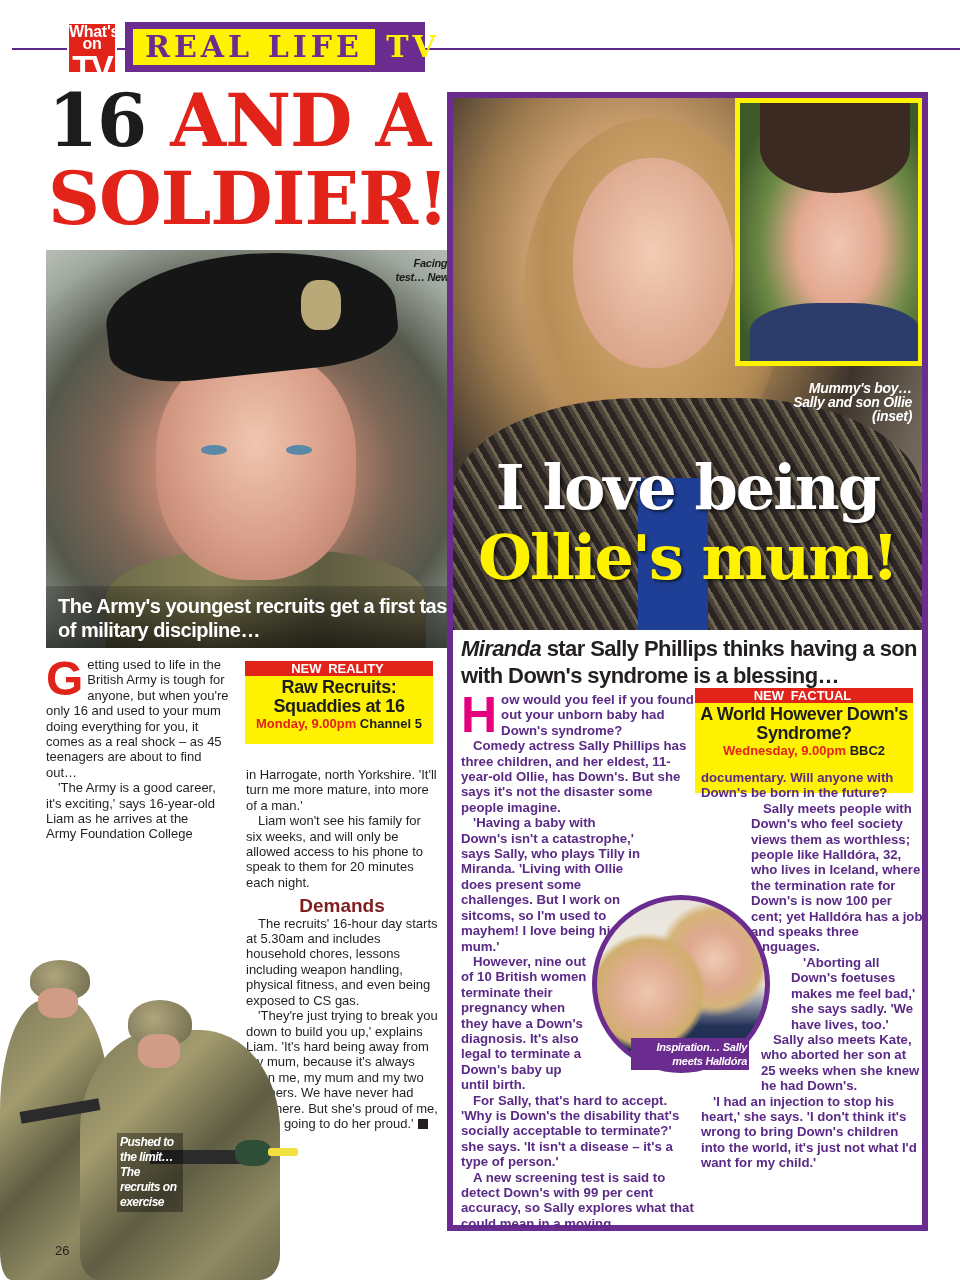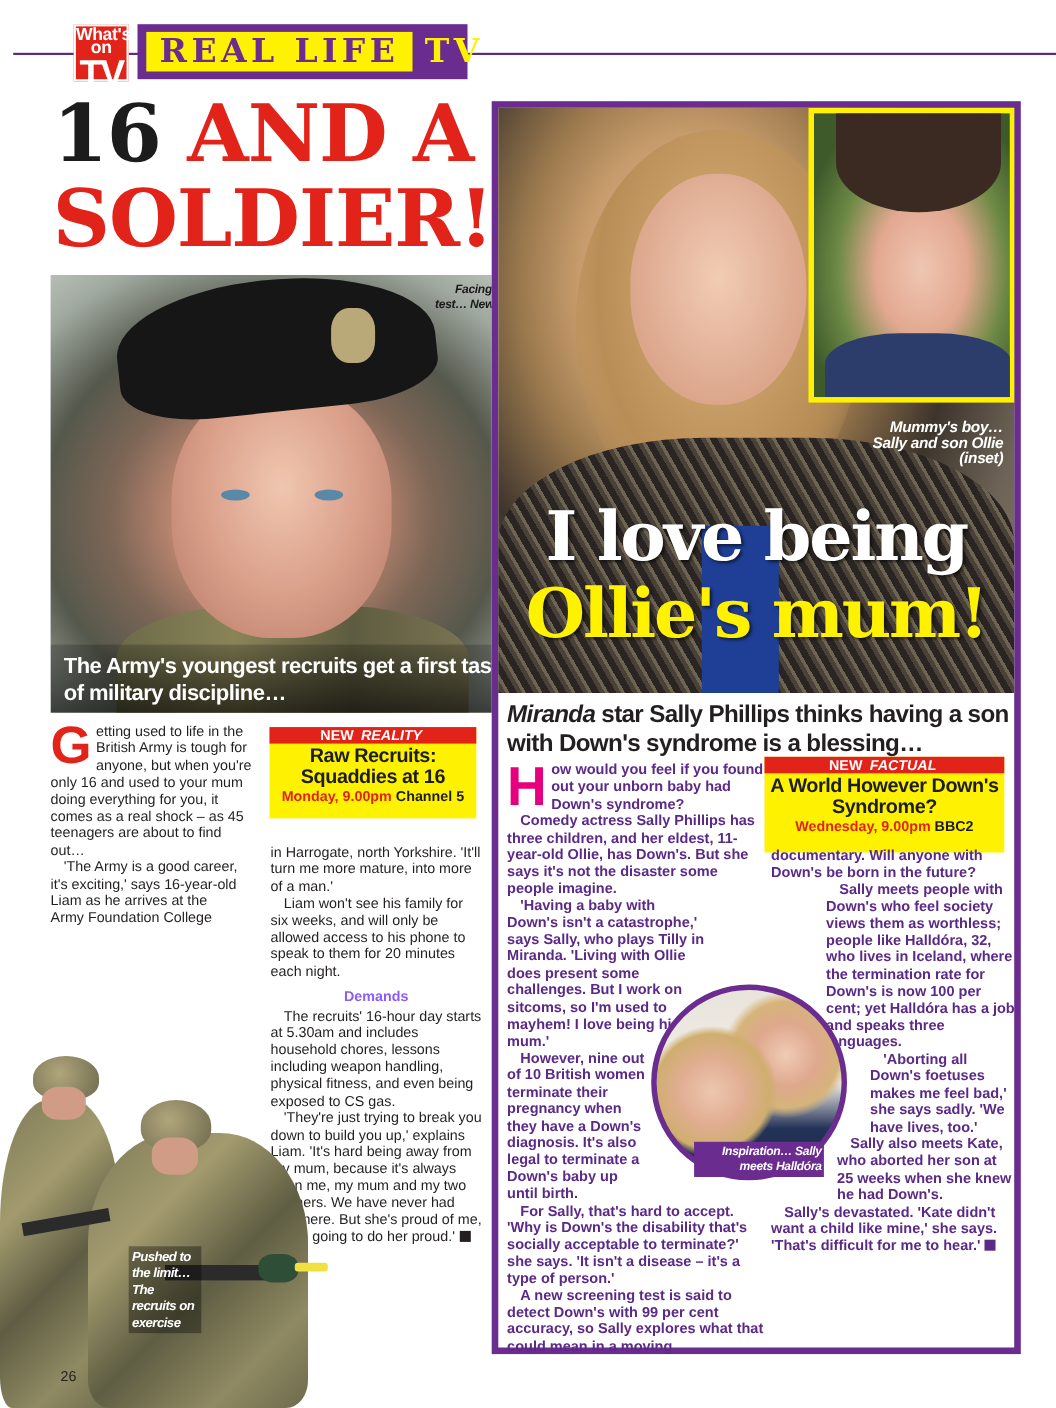--- a/index.html
+++ b/index.html
@@ -31,33 +31,33 @@
   .photo-caption { position: absolute; right: 10px; top: 6px; color: #1a1a1a; font-size: 11px; font-weight: bold; font-style: italic; text-align: right; line-height: 14px; letter-spacing: -0.3px; }
   .soldier-strap { position: absolute; left: 0; bottom: 0; width: 100%; padding: 8px 10px 6px 12px; background: linear-gradient(to top, rgba(0,0,0,0.65), rgba(0,0,0,0.2)); color: #fff; font-size: 20px; font-weight: bold; line-height: 24px; letter-spacing: -0.5px; }
 
   
   .col { position: absolute; font-size: 13px; line-height: 15.4px; color: #231f20; }
   .col p { text-indent: 12px; }
   .col p.first { text-indent: 0; }
   .dropcap-red { float: left; font-size: 48px; line-height: 40px; font-weight: bold; color: #e2231a; margin: 2px 4px 0 0; }
   .col1 { left: 46px; top: 657px; width: 186px; }
   .col2 { left: 246px; top: 767px; width: 192px; }
-  .sub-red { color: #8b5cf6; font-weight: bold; font-size: 13px; text-align: center; margin: 8px 0 2px; text-indent: 0 !important; }
+  .sub-red { color: #7f1d1d; font-weight: bold; font-size: 19px; text-align: center; margin: 8px 0 2px; text-indent: 0 !important; }
 
   
   .listing { position: absolute; background: #fff200; text-align: center; }
   .listing .bar { background: #e2231a; color: #fff; font-weight: bold; font-size: 13px; line-height: 15px; height: 15px; }
   .listing .bar .new { color: #fff; }
-  .listing .bar .cat-inv { color:#fff; background: transparent; padding: 0 3px; font-style: italic; }
+  .listing .bar .cat-inv { color:#fff; background: transparent; padding: 0 3px; }
   .listing .title { font-weight: bold; font-size: 18px; line-height: 19px; color: #1d1d1d; letter-spacing: -0.4px; padding: 2px 2px 0; }
   .listing .when { font-size: 13px; line-height: 16px; padding-bottom: 2px; }
   .listing .when .time { color: #e2231a; font-weight: bold; }
   .listing .when .chan { color: #1d1d1d; font-weight: bold; }
   .listing-1 { left: 245px; top: 661px; width: 188px; height: 83px; }
-  .listing-2 { left: 695px; top: 688px; width: 218px; height: 87px; }
+  .listing-2 { left: 695px; top: 688px; width: 218px; height: 105px; }
 
   
   .soldiers { position: absolute; left: 0; top: 960px; width: 280px; height: 320px; }
   .sld { position:absolute; background: linear-gradient(135deg,#7d7a58 0%, #a39b6e 30%, #5f5d43 55%, #8f8a62 80%, #6d6a4d 100%); }
   .helmet { position:absolute; background: radial-gradient(circle at 40% 40%, #b0a67c, #6f6a4e); border-radius: 50% 50% 40% 40%; }
   .pface { position:absolute; background: #d19c86; border-radius: 40%; }
   .rifle { position:absolute; background: #2b2b2b; }
   .glove { position:absolute; background: #2f4e38; border-radius: 40%; }
   .yellow-tip { position:absolute; background: #f0e040; border-radius: 3px; }
   .cap-soldiers { position: absolute; left: 117px; top: 1133px; color: #fff; font-size: 12px; font-weight: bold; font-style: italic; line-height: 15px; letter-spacing: -0.5px; background: rgba(0,0,0,0.35); padding: 2px 3px; }
@@ -205,18 +205,18 @@
       <span class="time">Wednesday, 9.00pm</span>
       <span class="chan">BBC2</span>
     </div>
   </div>
 
   <div class="pcol pcol2">
     <p class="first">documentary. Will anyone with Down's be born in the future?</p>
     <p style="padding-left:50px;">Sally meets people with Down's who feel society views them as worthless; people like Halldóra, 32, who lives in Iceland, where the termination rate for Down's is now 100 per cent; yet Halldóra has a job and speaks three languages.</p>
     <p style="padding-left:90px;">'Aborting all Down's foetuses makes me feel bad,' she says sadly. 'We have lives, too.'</p>
     <p style="padding-left:60px;">Sally also meets Kate, who aborted her son at 25 weeks when she knew he had Down's.</p>
-    <p><span>Sally's devastated. 'Kate didn't want a child like mine,' she says. 'That's difficult for me to hear.'</span><span class="end-mark"></span></p>
+    <p>'I had an injection to stop his heart,' she says. 'I don't think it's wrong to bring Down's children into the world, it's just not what I'd want for my child.'</p>
   </div>
 
   <div class="circle-photo"></div>
   <div class="cap-circle">Inspiration… Sally meets Halldóra</div>
 </div>
 
 </body></html>

